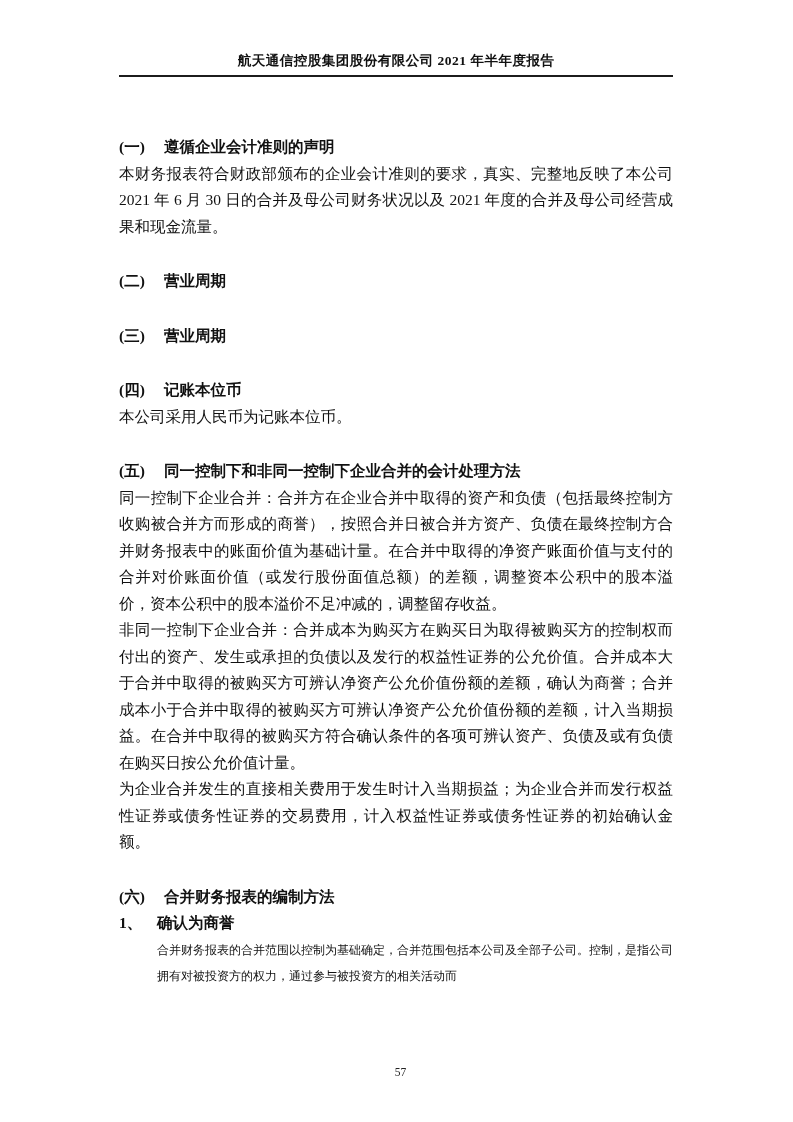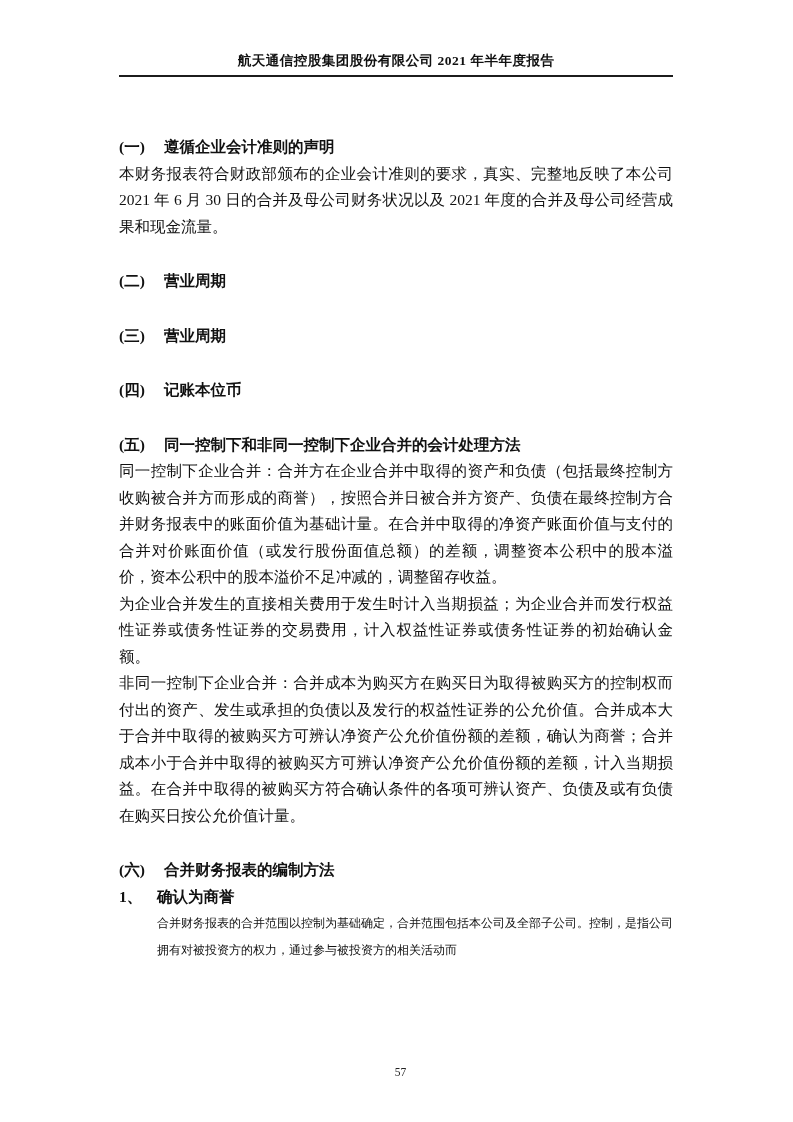--- a/index.html
+++ b/index.html
@@ -97,31 +97,34 @@
         <span class="sec-label">(三)</span>
         <span class="sec-title">营业周期</span>
       </div>
     </div>
 
     <div class="section">
       <div class="sec-heading">
         <span class="sec-label">(四)</span>
         <span class="sec-title">记账本位币</span>
       </div>
+      <div class="sec-body">
+        <p>本公司采用人民币为记账本位币。</p>
+      </div>
     </div>
 
     <div class="section">
       <div class="sec-heading">
         <span class="sec-label">(五)</span>
         <span class="sec-title">同一控制下和非同一控制下企业合并的会计处理方法</span>
       </div>
       <div class="sec-body">
         <p>同一控制下企业合并：合并方在企业合并中取得的资产和负债（包括最终控制方收购被合并方而形成的商誉），按照合并日被合并方资产、负债在最终控制方合并财务报表中的账面价值为基础计量。在合并中取得的净资产账面价值与支付的合并对价账面价值（或发行股份面值总额）的差额，调整资本公积中的股本溢价，资本公积中的股本溢价不足冲减的，调整留存收益。</p>
+        <p>非同一控制下企业合并：合并成本为购买方在购买日为取得被购买方的控制权而付出的资产、发生或承担的负债以及发行的权益性证券的公允价值。合并成本大于合并中取得的被购买方可辨认净资产公允价值份额的差额，确认为商誉；合并成本小于合并中取得的被购买方可辨认净资产公允价值份额的差额，计入当期损益。在合并中取得的被购买方符合确认条件的各项可辨认资产、负债及或有负债在购买日按公允价值计量。</p>
         <p>为企业合并发生的直接相关费用于发生时计入当期损益；为企业合并而发行权益性证券或债务性证券的交易费用，计入权益性证券或债务性证券的初始确认金额。</p>
-        <p>非同一控制下企业合并：合并成本为购买方在购买日为取得被购买方的控制权而付出的资产、发生或承担的负债以及发行的权益性证券的公允价值。合并成本大于合并中取得的被购买方可辨认净资产公允价值份额的差额，确认为商誉；合并成本小于合并中取得的被购买方可辨认净资产公允价值份额的差额，计入当期损益。在合并中取得的被购买方符合确认条件的各项可辨认资产、负债及或有负债在购买日按公允价值计量。</p>
       </div>
     </div>
 
     <div class="section">
       <div class="sec-heading">
         <span class="sec-label">(六)</span>
         <span class="sec-title">合并财务报表的编制方法</span>
       </div>
       <div class="sec-body">
         <div class="subsection">

